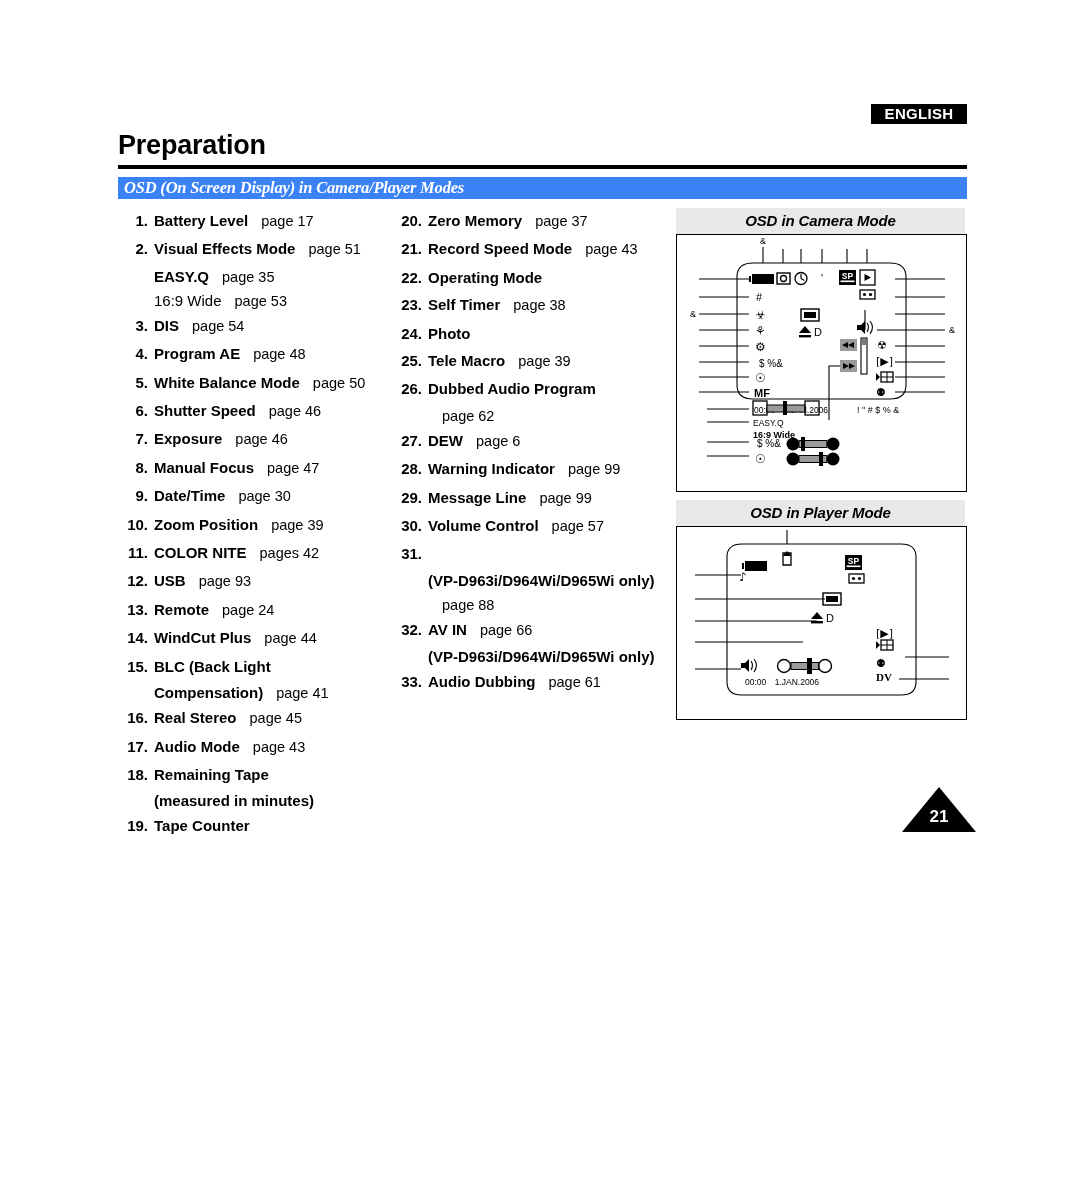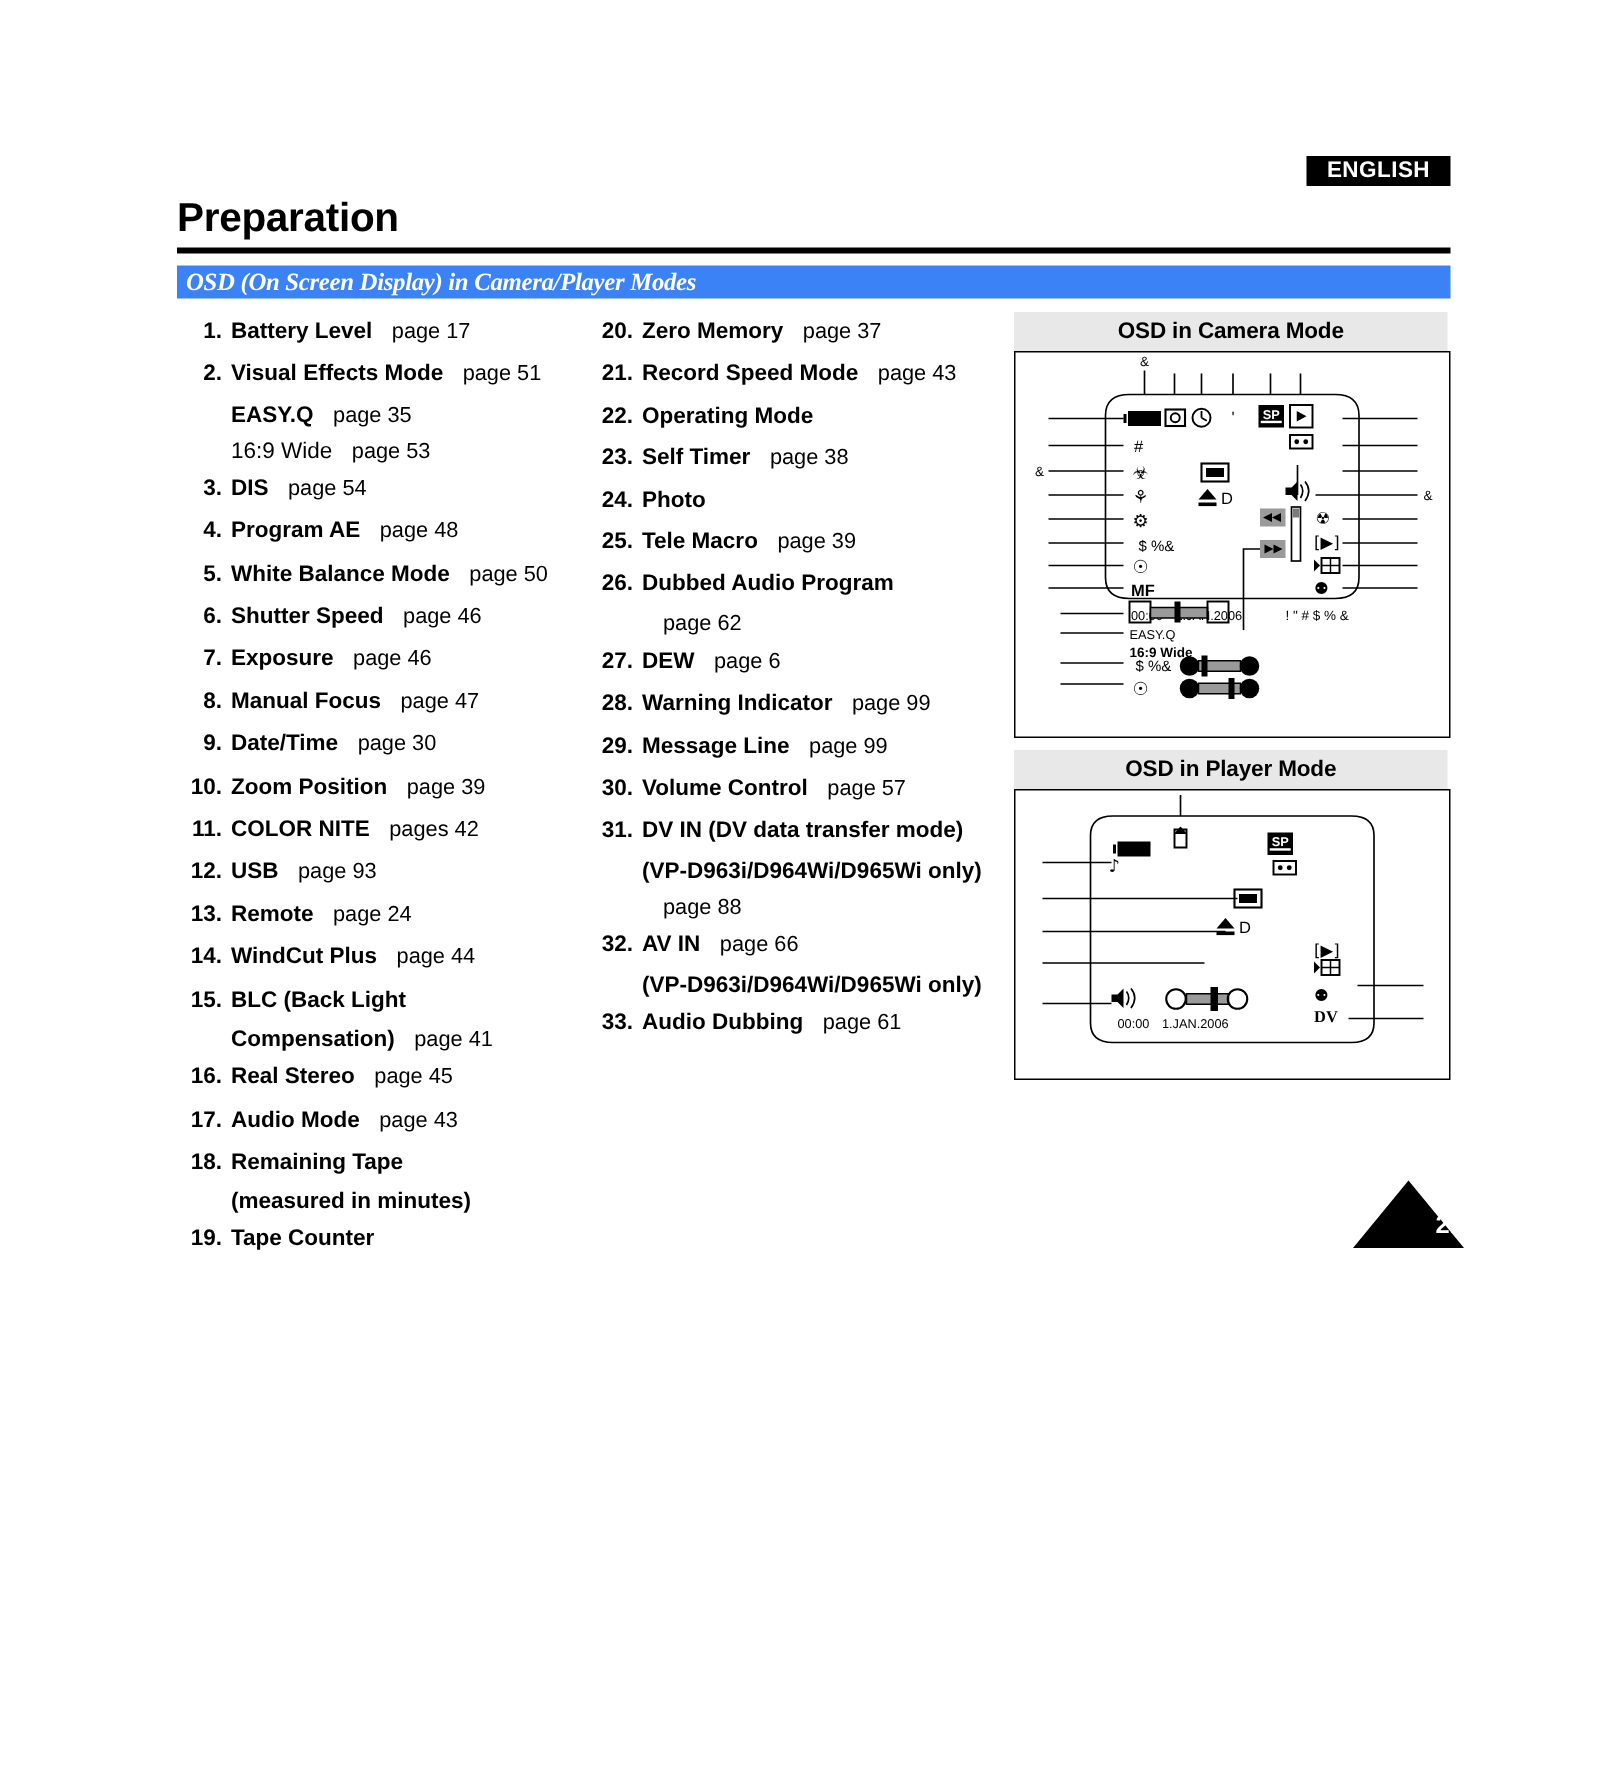--- a/index.html
+++ b/index.html
@@ -58,41 +58,41 @@
   }
   .sub .lbl{font-size:15px;}
   .sub2{
     display:flex;align-items:center;margin-left:50px;line-height:24px;
   }
 
   
   .panel-head{
     position:absolute;background:#e8e8e8;
     font-size:15px;font-weight:bold;text-align:center;
-    line-height:26px;letter-spacing:-.1px;
+    line-height:26px;letter-spacing:-.1px;font-style:italic;
   }
   #camHead{left:676px;top:208px;width:289px;height:26px;}
   #playHead{left:676px;top:500px;width:289px;height:42px;}
   .panel-box{
     position:absolute;border:1.5px solid #000;background:#fff;
   }
   #camBox{left:676px;top:234px;width:289px;height:256px;}
   #playBox{left:676px;top:526px;width:289px;height:192px;}
 
   .osd{position:absolute;left:0;top:0;width:100%;height:100%;}
 
   
   .pagenum{
     position:absolute;left:902px;top:787px;width:0;height:0;
     border-left:37px solid transparent;border-right:37px solid transparent;
     border-bottom:45px solid #000;
   }
   .pagenum-txt{
     position:absolute;left:902px;top:807px;width:74px;
-    text-align:right;color:#fff;font-size:17px;font-weight:bold;
+    text-align:center;color:#fff;font-size:17px;font-weight:bold;
   }
 </style>
 </head>
 <body>
 
 <div class="page">
 
   <div class="lang-badge">ENGLISH</div>
 
   <div class="chapter-title">Preparation</div>
@@ -263,21 +263,20 @@
         <span class="lbl">Message Line</span>
         <span class="pg">page 99</span>
       </div>
       <div class="li">
         <span class="num">30.</span>
         <span class="lbl">Volume Control</span>
         <span class="pg">page 57</span>
       </div>
       <div class="li">
         <span class="num">31.</span>
-        <span class="lbl">DV IN (DV data transfer mode)</span>
       </div>
       <div class="sub">
         <span class="lbl">(VP-D963i/D964Wi/D965Wi only)</span>
       </div>
       <div class="sub2">
         <span class="pg" style="margin-left: 0px;">page 88</span>
       </div>
       <div class="li">
         <span class="num">32.</span>
         <span class="lbl">AV IN</span>

